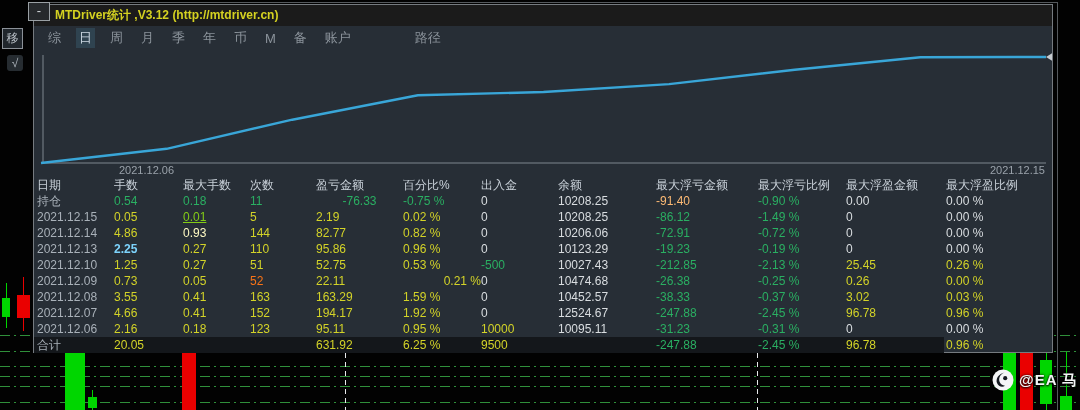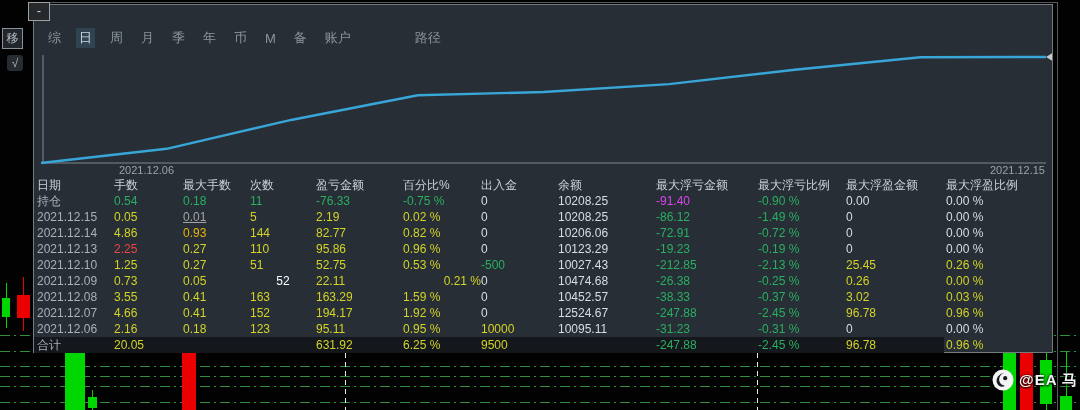--- a/index.html
+++ b/index.html
@@ -100,20 +100,23 @@
       <circle cx="13.2" cy="9.2" r="2.1" fill="#14181f"></circle>
     </svg>
     <span class="wm-text">@EA 马</span>
   </div>
 
   <div class="min-btn">-</div>
   <div class="side-icon1">移</div>
   <div class="side-icon2">√</div>
 
   <div id="panel">
+    <div class="titlebar">
+      <span>MTDriver统计 ,V3.12 (http://mtdriver.cn)</span>
+    </div>
     <div class="menubar">
         <span class="menu-item">综</span>
         <span class="menu-item active">日</span>
         <span class="menu-item">周</span>
         <span class="menu-item">月</span>
         <span class="menu-item">季</span>
         <span class="menu-item">年</span>
         <span class="menu-item">币</span>
         <span class="menu-item">M</span>
         <span class="menu-item">备</span>
@@ -144,60 +147,60 @@
           <span>最大浮亏金额</span>
           <span>最大浮亏比例</span>
           <span>最大浮盈金额</span>
           <span>最大浮盈比例</span>
         </div>
         <div class="trow">
           <span style="color: rgb(169, 177, 185);">持仓</span>
           <span style="color: rgb(42, 175, 98);">0.54</span>
           <span style="color: rgb(42, 175, 98);">0.18</span>
           <span style="color: rgb(42, 175, 98);">11</span>
-          <span style="color: rgb(42, 175, 98);">-76.33</span>
+          <span style="color: rgb(42, 175, 98); text-align: center;">-76.33</span>
           <span style="color: rgb(42, 175, 98);">-0.75 %</span>
           <span style="color: rgb(217, 221, 224);">0</span>
           <span style="color: rgb(217, 221, 224);">10208.25</span>
-          <span style="color: #d946ef;">-91.40</span>
+          <span style="color: #fdba74;">-91.40</span>
           <span style="color: rgb(42, 175, 98);">-0.90 %</span>
           <span style="color: rgb(217, 221, 224);">0.00</span>
           <span style="color: rgb(217, 221, 224);">0.00 %</span>
         </div>
         <div class="trow">
           <span style="color: rgb(169, 177, 185);">2021.12.15</span>
           <span style="color: rgb(211, 211, 40);">0.05</span>
-          <span style="color: #a3a3a3; text-decoration: underline;">0.01</span>
+          <span style="color: #84cc16; text-decoration: underline;">0.01</span>
           <span style="color: rgb(211, 211, 40);">5</span>
           <span style="color: rgb(211, 211, 40);">2.19</span>
           <span style="color: rgb(211, 211, 40);">0.02 %</span>
           <span style="color: rgb(217, 221, 224);">0</span>
           <span style="color: rgb(217, 221, 224);">10208.25</span>
           <span style="color: rgb(42, 175, 98);">-86.12</span>
           <span style="color: rgb(42, 175, 98);">-1.49 %</span>
           <span style="color: rgb(217, 221, 224);">0</span>
           <span style="color: rgb(217, 221, 224);">0.00 %</span>
         </div>
         <div class="trow">
           <span style="color: rgb(169, 177, 185);">2021.12.14</span>
           <span style="color: rgb(211, 211, 40);">4.86</span>
-          <span style="color: #eab308;">0.93</span>
+          <span style="color: #fef9c3;">0.93</span>
           <span style="color: rgb(211, 211, 40);">144</span>
           <span style="color: rgb(211, 211, 40);">82.77</span>
           <span style="color: rgb(211, 211, 40);">0.82 %</span>
           <span style="color: rgb(217, 221, 224);">0</span>
           <span style="color: rgb(217, 221, 224);">10206.06</span>
           <span style="color: rgb(42, 175, 98);">-72.91</span>
           <span style="color: rgb(42, 175, 98);">-0.72 %</span>
           <span style="color: rgb(217, 221, 224);">0</span>
           <span style="color: rgb(217, 221, 224);">0.00 %</span>
         </div>
         <div class="trow">
           <span style="color: rgb(169, 177, 185);">2021.12.13</span>
-          <span style="color: #ef4444;">2.25</span>
+          <span style="color: #7dd3fc; font-weight: bold;">2.25</span>
           <span style="color: rgb(211, 211, 40);">0.27</span>
           <span style="color: rgb(211, 211, 40);">110</span>
           <span style="color: rgb(211, 211, 40);">95.86</span>
           <span style="color: rgb(211, 211, 40);">0.96 %</span>
           <span style="color: rgb(217, 221, 224);">0</span>
           <span style="color: rgb(217, 221, 224);">10123.29</span>
           <span style="color: rgb(42, 175, 98);">-19.23</span>
           <span style="color: rgb(42, 175, 98);">-0.19 %</span>
           <span style="color: rgb(217, 221, 224);">0</span>
           <span style="color: rgb(217, 221, 224);">0.00 %</span>
@@ -213,21 +216,21 @@
           <span style="color: rgb(217, 221, 224);">10027.43</span>
           <span style="color: rgb(42, 175, 98);">-212.85</span>
           <span style="color: rgb(42, 175, 98);">-2.13 %</span>
           <span style="color: rgb(211, 211, 40);">25.45</span>
           <span style="color: rgb(211, 211, 40);">0.26 %</span>
         </div>
         <div class="trow">
           <span style="color: rgb(169, 177, 185);">2021.12.09</span>
           <span style="color: rgb(211, 211, 40);">0.73</span>
           <span style="color: rgb(211, 211, 40);">0.05</span>
-          <span style="color: #ffffff; text-align: center;">52</span>
+          <span style="color: #f97316;">52</span>
           <span style="color: rgb(211, 211, 40);">22.11</span>
           <span style="color: rgb(211, 211, 40); text-align: right;">0.21 %</span>
           <span style="color: rgb(217, 221, 224);">0</span>
           <span style="color: rgb(217, 221, 224);">10474.68</span>
           <span style="color: rgb(42, 175, 98);">-26.38</span>
           <span style="color: rgb(42, 175, 98);">-0.25 %</span>
           <span style="color: rgb(211, 211, 40);">0.26</span>
           <span style="color: rgb(211, 211, 40);">0.00 %</span>
         </div>
         <div class="trow">

